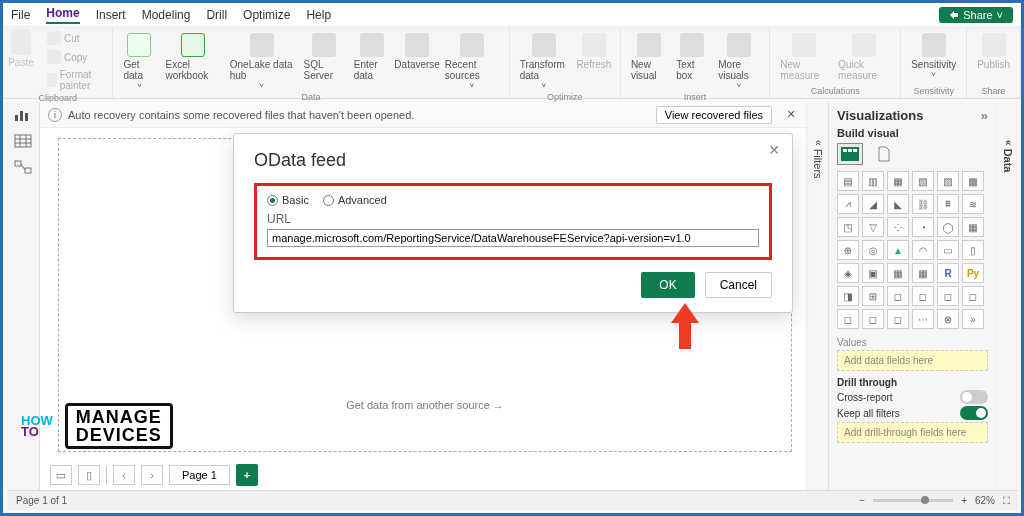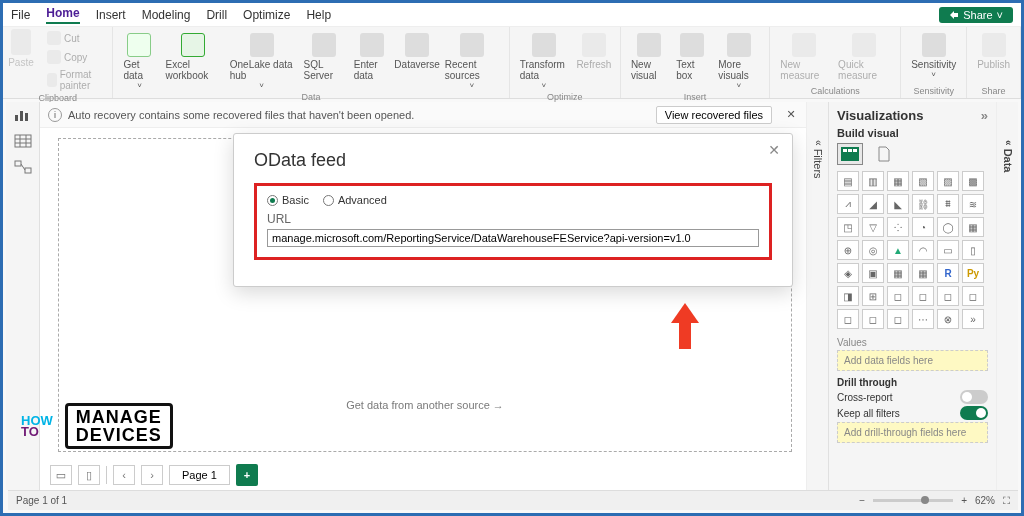--- a/index.html
+++ b/index.html
@@ -414,20 +414,24 @@
             <span>Basic</span>
           </label>
         <label style="display:flex;align-items:center;gap:4px">
             <span class="radio"></span>
             <span>Advanced</span>
           </label>
       </div>
       <div class="url-label">URL</div>
       <input class="url-input" value="manage.microsoft.com/ReportingService/DataWarehouseFEService?api-version=v1.0" style="">
     </div>
+    <div class="dialog-buttons">
+      <button class="btn-ok">OK</button>
+      <button class="btn-cancel">Cancel</button>
+    </div>
   </div>
 
   <div class="red-arrow">
     <div class="head"></div>
       <div class="stem"></div>
   </div>
 
   <div class="watermark">
     <div class="wm-how">
       <div><span class="h">HOW</span></div>

